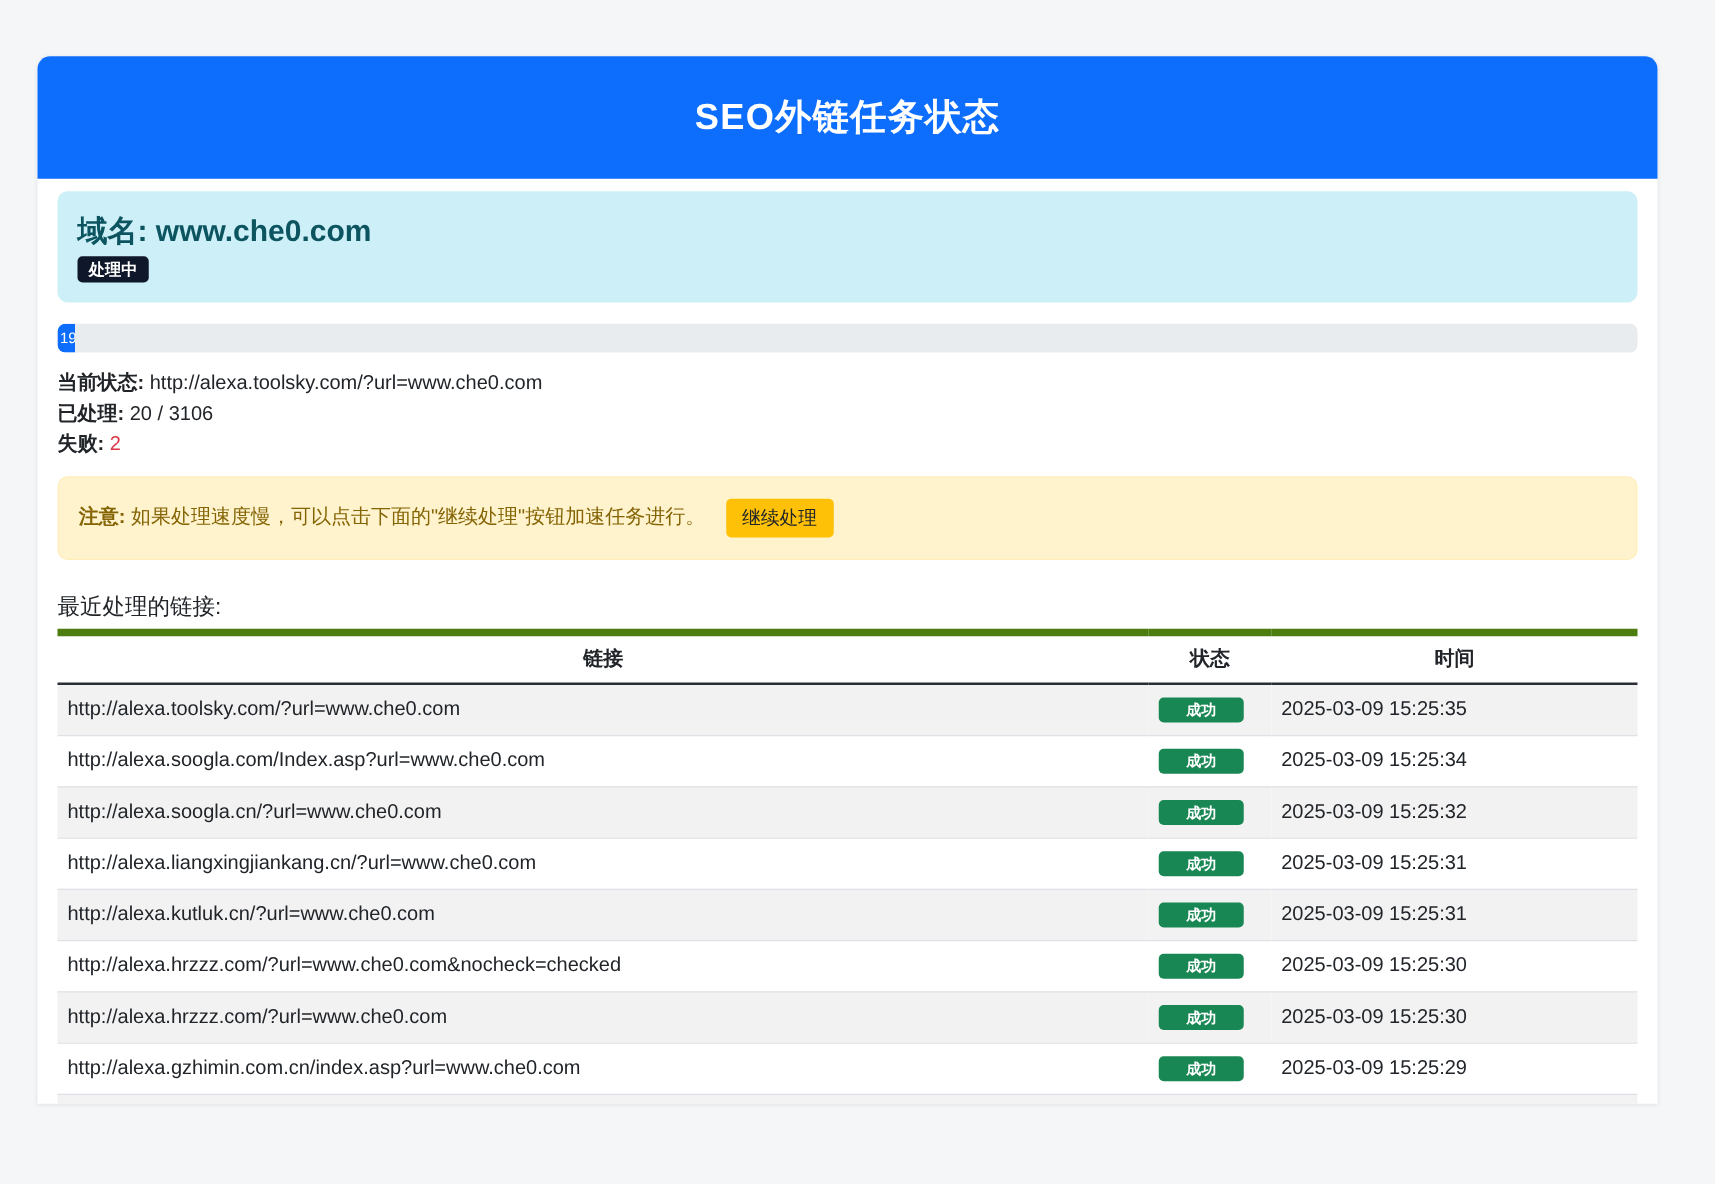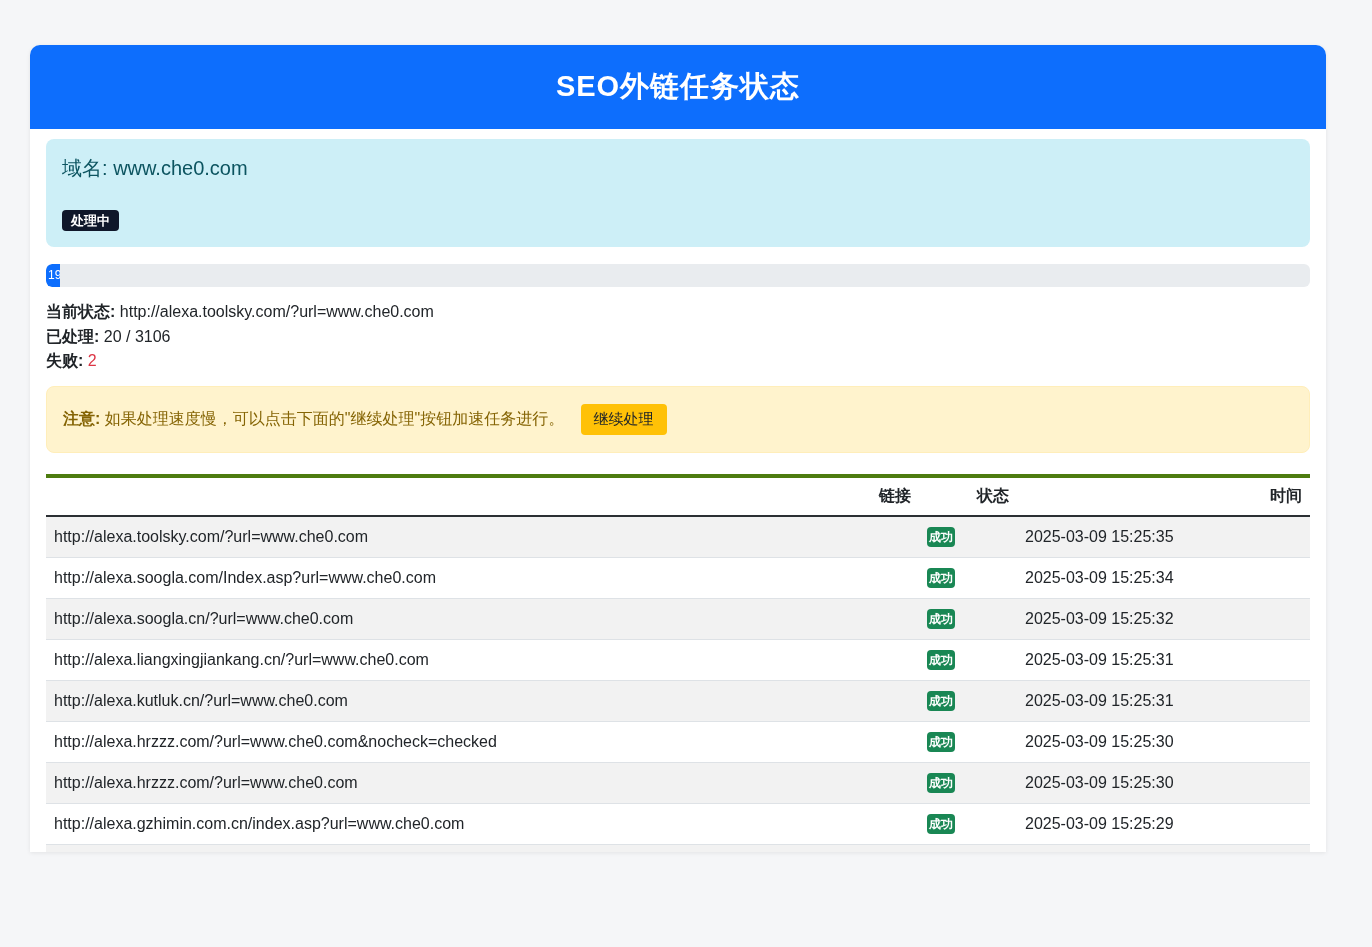--- a/index.html
+++ b/index.html
@@ -14,21 +14,21 @@
     font-size: 16px;
   }
   .wrapper {
     width: 1296px;
     margin: 45px 0 0 30px;
     background: #ffffff;
     border-radius: 10px 10px 0 0;
     box-shadow: 0 1px 4px rgba(0,0,0,0.08);
   }
   .app-header {
-    height: 84px;
+    height: 98px;
     background: #0d6efd;
     border-radius: 10px 10px 0 0;
     display: flex; align-items: center; justify-content: center;
   }
   .app-header h1 {
     margin: 0;
     color: #ffffff;
     font-size: 29px;
     font-weight: 600;
     letter-spacing: 1px;
@@ -37,23 +37,23 @@
 
   
   .info-card {
     background: #cdeff7;
     color: #0c5460;
     border-radius: 8px;
     padding: 16px;
     margin-bottom: 17px;
   }
   .info-card .domain-line {
-    margin: 0 0 28px 0;
-    font-size: 20px;
-    font-weight: 400;
+    margin: 0 0 4px 0;
+    font-size: 24px;
+    font-weight: 700;
   }
   .info-card .taskid-line {
     margin: 0 0 15px 0;
     font-size: 16px;
   }
   .badge-blue {
     display: inline-block;
     background: #0f172a;
     color: #fff;
     font-size: 13px;
@@ -118,41 +118,41 @@
     font-weight: 400;
     margin: 0 0 6px 0;
     padding-top: 4px;
   }
   table.links {
     width: 100%;
     border-collapse: collapse;
     font-size: 16px;
   }
   table.links th {
-    text-align: right;
+    text-align: center;
     font-weight: 700;
     padding: 8px;
-    border-top: 4px solid #4d7c0f;
+    border-top: 6px solid #4d7c0f;
     border-bottom: 2px solid #2b2f33;
   }
   table.links td {
     padding: 10px 8px;
     border-top: 1px solid #dee2e6;
   }
   table.links tbody tr:nth-child(odd) { background: #f2f2f2; }
   col.c-link  { width: auto; }
   col.c-state { width: 98px; }
   col.c-time  { width: 293px; }
   .badge-success {
     display: inline-block;
     background: #198754;
     color: #ffffff;
     font-size: 12px;
     font-weight: 700;
-    padding: 4px 2px;
+    padding: 4px 22px;
     border-radius: 4px;
     line-height: 1;
   }
   .partial-row {
     height: 8px;
     background: #f2f2f2;
     border-top: 1px solid #dee2e6;
   }
 </style>
 </head>
@@ -192,20 +192,21 @@
         <span class="val-fail">2</span>
       </p>
     </div>
 
     <div class="notice">
       <span class="lbl">注意:</span>
       <span>如果处理速度慢，可以点击下面的"继续处理"按钮加速任务进行。</span>
       <button class="notice-btn">继续处理</button>
     </div>
 
+    <div class="recent-heading">最近处理的链接:</div>
 
     <table class="links">
       <colgroup>
         <col class="c-link">
           <col class="c-state">
           <col class="c-time">
       </colgroup>
       <thead>
         <tr>
           <th>链接</th>

